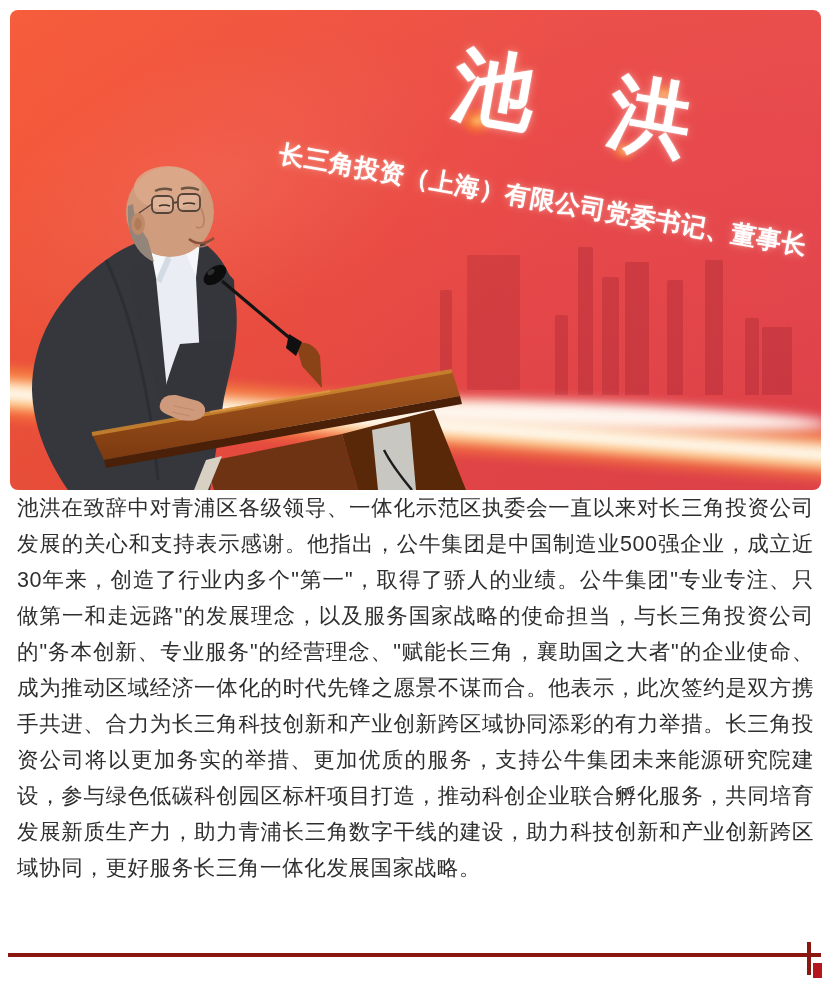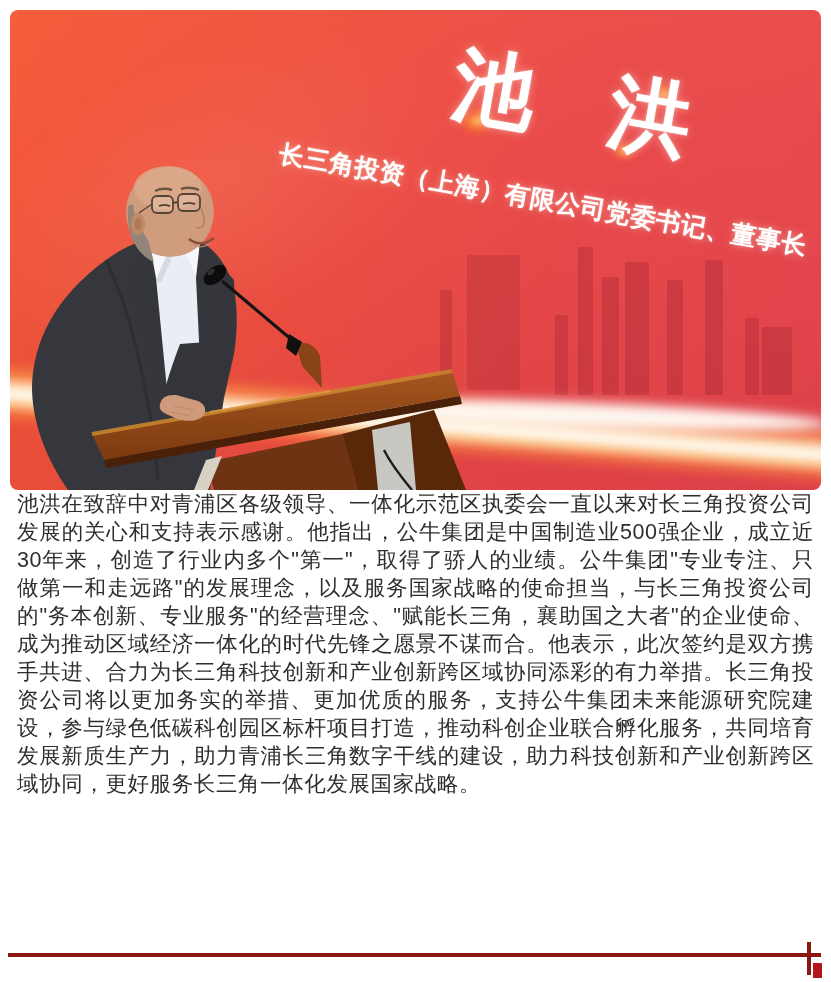--- a/index.html
+++ b/index.html
@@ -60,21 +60,21 @@
     position:absolute;left:272px;top:128px;
     font-size:25px;font-weight:bold;color:#ffffff;line-height:1.2;
     letter-spacing:0.5px;white-space:nowrap;
     transform:rotate(10deg);transform-origin:left top;
     text-shadow:0 0 8px rgba(255,235,215,0.45),0 0 2px rgba(255,255,255,0.5);
   }
 
   
   .article-text{
     position:absolute;left:17px;top:490px;width:797px;margin:0;
-    font-size:21.5px;line-height:28px;letter-spacing:0.6px;
+    font-size:21.5px;line-height:36px;letter-spacing:0.6px;
     color:#2e2e2e;text-align:justify;
   }
 
   
   .h-line{position:absolute;left:8px;top:953px;width:813px;height:4px;background:#8a1710;}
   .v-line{position:absolute;left:807px;top:942px;width:4px;height:33px;background:#8a1710;}
   .sq{position:absolute;left:813px;top:963px;width:9px;height:15px;background:#b5161d;}
 </style>
 </head>
 <body>

